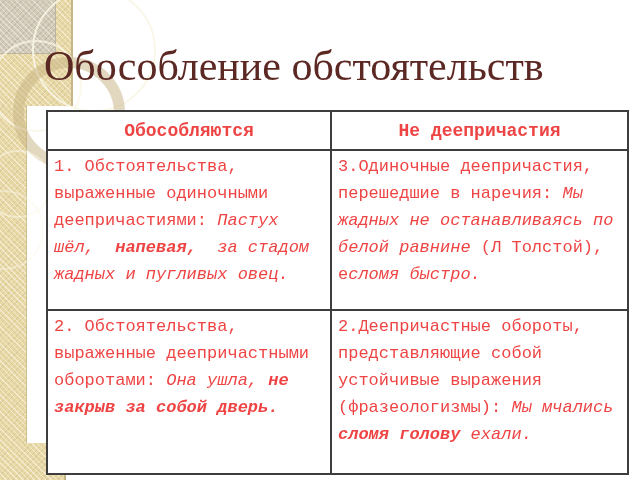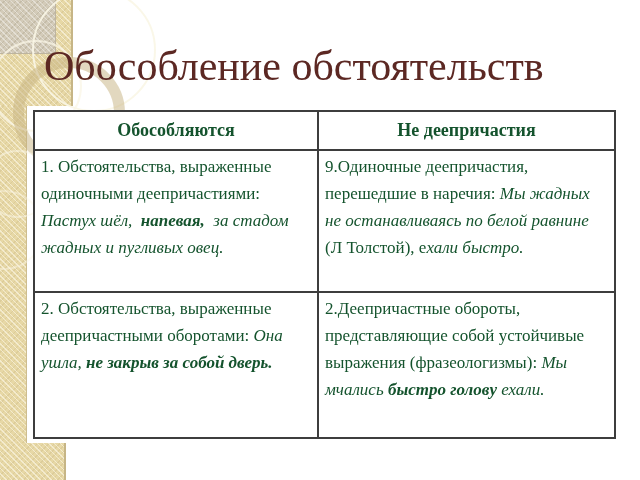--- a/index.html
+++ b/index.html
@@ -32,37 +32,37 @@
   .c-faint1{left:-16px;top:150px;width:64px;height:64px;border:2px solid rgba(250,246,230,.55);}
   .c-faint2{left:-36px;top:190px;width:76px;height:76px;border:2px solid rgba(250,246,230,.45);}
 
   .title{
     position:absolute;left:44px;top:40px;margin:0;z-index:3;
     font-size:42px;line-height:52px;font-weight:400;color:#5c2823;
     white-space:nowrap;letter-spacing:0px;
   }
 
   table.grid{
-    position:absolute;left:33px;top:110px;z-index:3;
+    position:absolute;left:46px;top:110px;z-index:3;
     width:581px;border-collapse:collapse;table-layout:fixed;
-    background:#ffffff;color:#14532d;
+    background:#ffffff;color:#ef4444;font-family:Liberation Mono, monospace;
   }
   table.grid th, table.grid td{
     border:2px solid #3d3d3d;background:#ffffff;
   }
   table.grid th{
     height:33px;font-size:18px;font-weight:700;text-align:center;
     padding:2px 4px;vertical-align:middle;
   }
   table.grid col.c1{width:284px;}
   table.grid col.c2{width:297px;}
   table.grid td{
     vertical-align:top;text-align:left;
     font-size:17px;line-height:27px;
-    padding:2px 7px 0 6px;
+    padding:2px 7px 18px 6px;
   }
   tr.row1 td{height:138px;}
   tr.row2 td{height:142px;margin-top:32px;}
   .run-r{font-style:normal;}
   .run-i{font-style:italic;}
   .run-bi{font-style:italic;font-weight:700;}
 </style>
 </head>
 <body>
 
@@ -87,22 +87,22 @@
       </colgroup>
     <thead>
       <tr>
         <th>Обособляются</th>
         <th>Не деепричастия</th>
       </tr>
     </thead>
     <tbody>
       <tr class="row1">
         <td><span class="run-r">1. Обстоятельства, выраженные одиночными деепричастиями: </span><span class="run-i">Пастух шёл,&nbsp; </span><span class="run-bi">напевая,</span><span class="run-i">&nbsp; за стадом жадных и пугливых овец.</span></td>
-        <td><span class="run-r">9.Одиночные деепричастия, перешедшие в наречия: </span><span class="run-i">Мы жадных не останавливаясь по белой равнине</span><span class="run-r"> (Л Толстой), е</span><span class="run-i">хали быстро.</span></td>
+        <td><span class="run-r">3.Одиночные деепричастия, перешедшие в наречия: </span><span class="run-i">Мы жадных не останавливаясь по белой равнине</span><span class="run-r"> (Л Толстой), е</span><span class="run-i">сломя быстро.</span></td>
       </tr>
       <tr class="row2">
         <td><span class="run-r">2. Обстоятельства, выраженные деепричастными оборотами: </span><span class="run-i">Она ушла, </span><span class="run-bi">не закрыв за собой дверь.</span></td>
-        <td><span class="run-r">2.Деепричастные обороты, представляющие собой устойчивые выражения (фразеологизмы): </span><span class="run-i">Мы мчались </span><span class="run-bi">быстро голову</span><span class="run-i"> ехали.</span></td>
+        <td><span class="run-r">2.Деепричастные обороты, представляющие собой устойчивые выражения (фразеологизмы): </span><span class="run-i">Мы мчались </span><span class="run-bi">сломя голову</span><span class="run-i"> ехали.</span></td>
       </tr>
     </tbody>
   </table>
 
 </div>
 
 </body></html>

